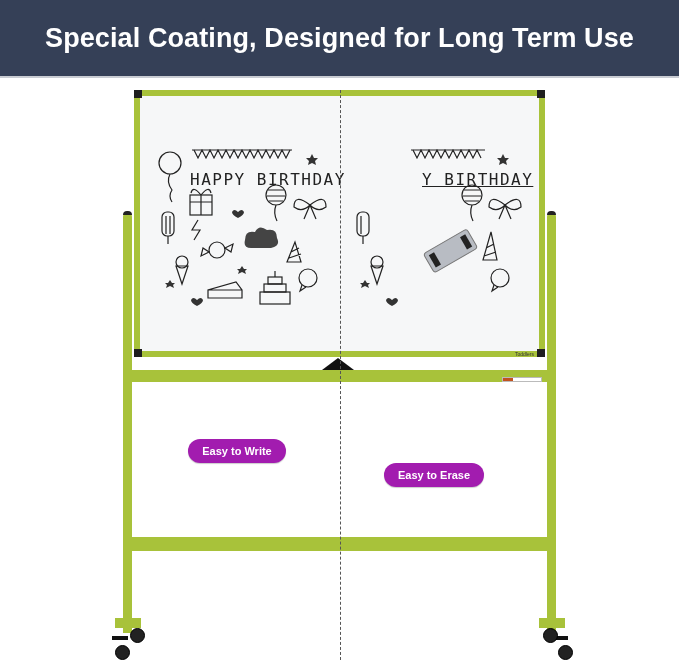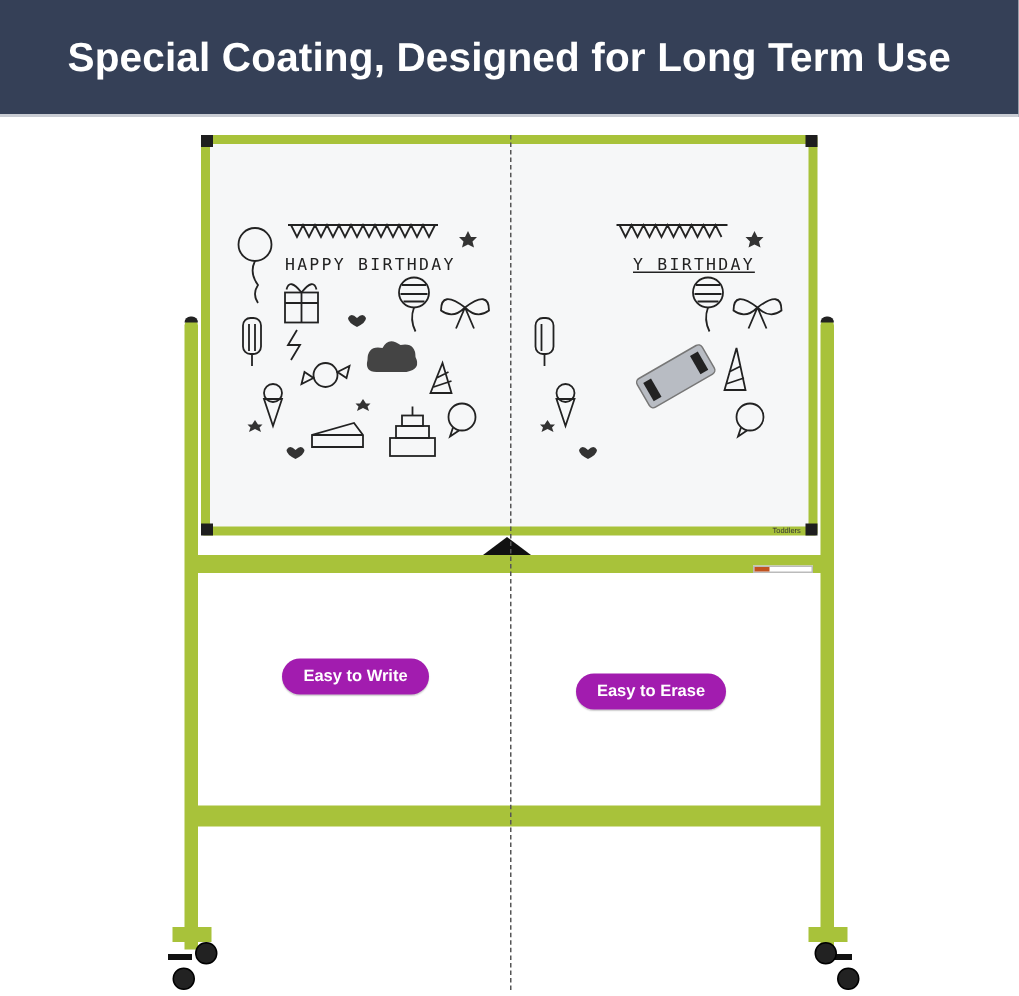--- a/index.html
+++ b/index.html
@@ -5,21 +5,21 @@
   html, body { margin:0; padding:0; }
   body { width:679px; height:664px; background:#ffffff; position:relative; overflow:hidden; font-family:"Liberation Sans", sans-serif; }
   .banner { position:absolute; left:0; top:0; width:679px; height:76px; background:#354057; border-bottom:2px solid #c9ccd3; display:flex; align-items:center; justify-content:center; }
   .banner h1 { margin:16px; color:#fff; font-family:"Liberation Sans", sans-serif; font-weight:bold; font-size:27px; letter-spacing:0.1px; }
   .g { position:absolute; background:#a8c23a; }
   .board-frame { position:absolute; left:134px; top:90px; width:411px; height:267px; background:#a8c23a; border-radius:2px; }
   .board { position:absolute; left:140px; top:96px; width:399px; height:255px; background:#f6f7f8; }
   .corner { position:absolute; width:8px; height:8px; background:#1e1e1e; }
   .divider { position:absolute; left:340px; top:90px; height:570px; border-left:1px dashed #555; width:0; }
   .pill { position:absolute; height:24px; background:#a21caf; color:#fff; border-radius:12px; font-weight:bold; font-size:11px; display:flex; align-items:center; justify-content:center; padding:0 10px; box-shadow:0 1px 1px rgba(0,0,0,0.2);text-align:center; }
-  .doodle-text { position:absolute; font-family:"DejaVu Sans Mono", monospace; font-size:11px; letter-spacing:1.5px; color:#222; }
+  .doodle-text { position:absolute; font-family:"DejaVu Sans Mono", monospace; font-size:16px; letter-spacing:1.5px; color:#222; }
   .wheel { position:absolute; width:13px; height:13px; border-radius:50%; background:#222; border:1px solid #000; }
   .brand { position:absolute; font-size:5px; color:#333; }
 </style>
 </head>
 <body>
 
 <div class="banner">
   <h1>Special Coating, Designed for Long Term Use</h1>
 </div>
 
@@ -150,21 +150,21 @@
   <g transform="rotate(-30 105 110)">
     <rect x="80" y="100" width="50" height="22" rx="3" fill="#b8bcc3" stroke="#777"></rect>
     <rect x="84" y="104" width="6" height="14" fill="#222"></rect>
     <rect x="120" y="104" width="6" height="14" fill="#222"></rect>
   </g>
 </svg>
 
 <div class="divider"></div>
 
 <div class="pill" style="left:188px;top:439px;width:78px;">Easy to Write</div>
-<div class="pill" style="left:384px;top:449px;width:80px;">Easy to Erase</div>
+<div class="pill" style="left:384px;top:463px;width:80px;">Easy to Erase</div>
 
 <div class="g" style="left:115px;top:618px;width:26px;height:10px;"></div>
 <div class="g" style="left:539px;top:618px;width:26px;height:10px;"></div>
 <div style="position:absolute;left:112px;top:636px;width:16px;height:4px;background:#111;"></div>
 <div style="position:absolute;left:552px;top:636px;width:16px;height:4px;background:#111;"></div>
 <div class="wheel" style="left:130px;top:628px;"></div>
 <div class="wheel" style="left:115px;top:645px;"></div>
 <div class="wheel" style="left:543px;top:628px;"></div>
 <div class="wheel" style="left:558px;top:645px;"></div>
 

